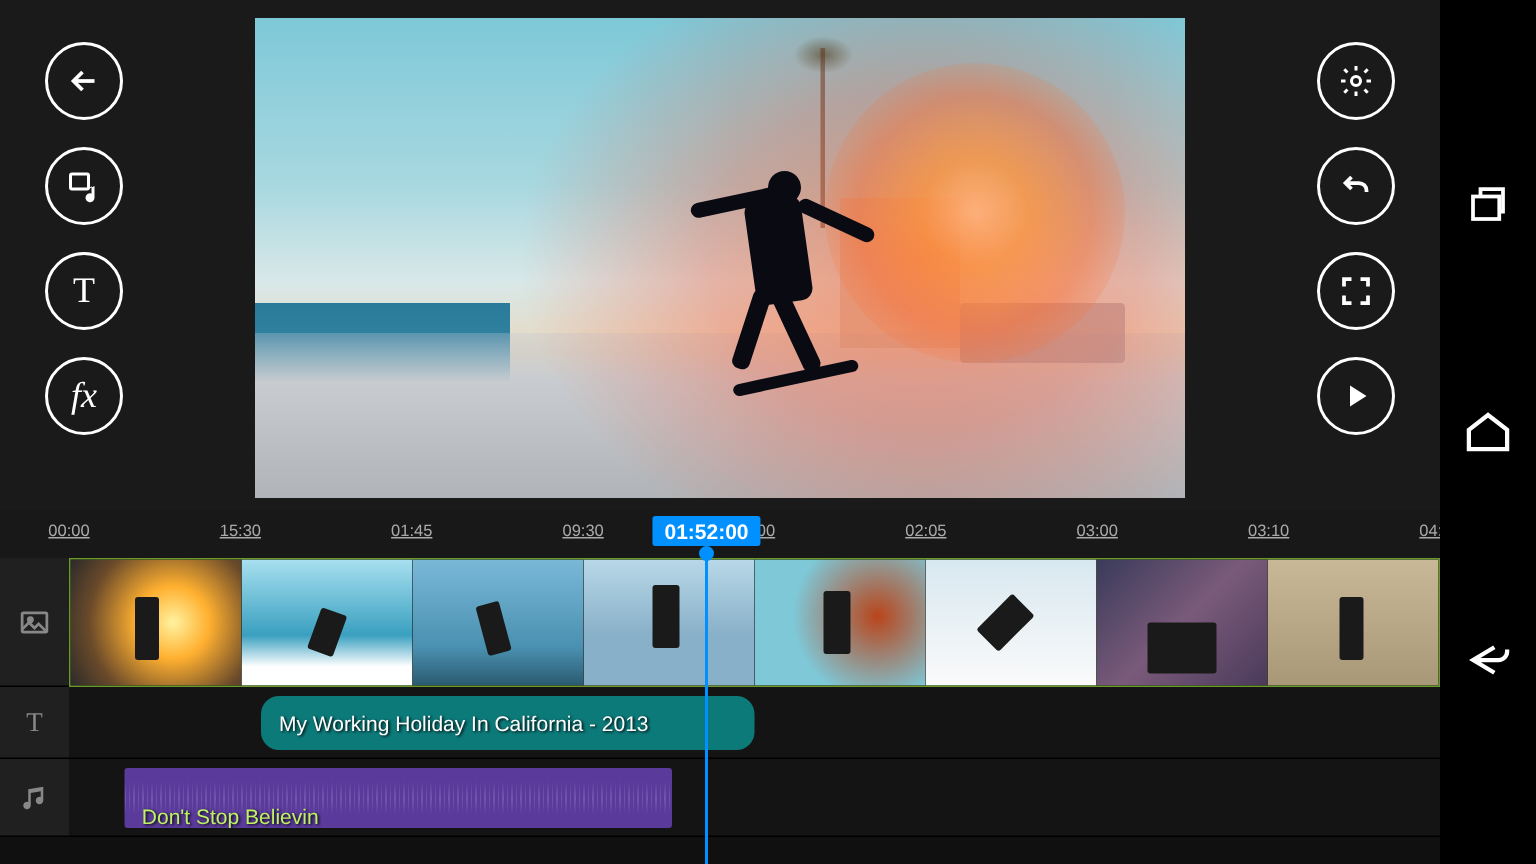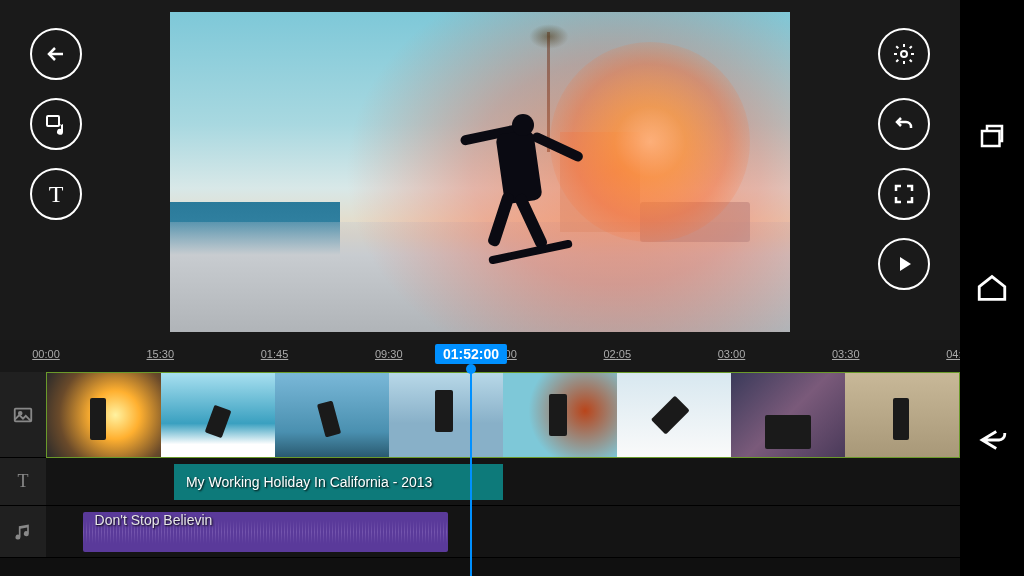--- a/index.html
+++ b/index.html
@@ -57,24 +57,24 @@
   .t1 { background: linear-gradient(180deg, #a8e0f0 0%, #3aa0c0 60%, #fff 85%); }
   .t2 { background: linear-gradient(180deg, #7ab8d8 0%, #4a90b0 70%, #2a5a70 100%); }
   .t3 { background: linear-gradient(180deg, #b8d8e8 0%, #88b0c8 60%); }
   .t4 { background: radial-gradient(circle at 72% 45%, rgba(255,90,30,0.7), #7ec8d8 60%); }
   .t5 { background: linear-gradient(180deg, #d8e8f0 0%, #fafafa 100%); }
   .t6 { background: linear-gradient(135deg, #3a3a5a 0%, #7a5a7a 50%, #4a3a5a 100%); }
   .t7 { background: linear-gradient(180deg, #c8b898 0%, #a89878 100%); }
   .fig { position: absolute; background: #1a1a1a; border-radius: 2px; }
 
   .text-track { height: 48px; }
-  .title-clip { position: absolute; top: 6px; height: 36px; background: #0d7a7a; color: #fff; font-size: 14px; display: flex; align-items: center; padding: 0 12px; border-radius: 0; text-shadow: 1px 1px 2px #000; }
+  .title-clip { position: absolute; top: 6px; height: 36px; background: #0d7a7a; color: #fff; font-size: 14px; display: flex; align-items: center; padding: 0 12px; border-radius: 12px; text-shadow: 1px 1px 2px #000; }
 
   .audio-track { height: 52px; }
-  .audio-clip { position: absolute; top: 6px; height: 40px; background: #5a3a9a; color: #e5e5e5; font-size: 14px; display: flex; align-items: flex-start; padding: 0 12px; border-radius: 2px; text-shadow: 1px 1px 2px #000; overflow: hidden; }
+  .audio-clip { position: absolute; top: 6px; height: 40px; background: #5a3a9a; color: #bef264; font-size: 14px; display: flex; align-items: flex-end; padding: 0 12px; border-radius: 2px; text-shadow: 1px 1px 2px #000; overflow: hidden; }
   .wave { position: absolute; inset: 0; opacity: 0.5; background: repeating-linear-gradient(90deg, rgba(180,150,220,0.6) 0 1px, transparent 1px 3px); mask: linear-gradient(180deg, transparent 20%, #000 50%, transparent 80%); -webkit-mask: linear-gradient(180deg, transparent 20%, #000 50%, transparent 80%); }
   .audio-clip span { position: relative; z-index: 2; }
 </style>
 </head>
 <body>
 
 <div class="app">
 
   <div class="preview-area">
     <div class="left-tools">
@@ -85,20 +85,23 @@
           </svg>
       </div>
       <div class="tool-btn">
         <svg viewBox="0 0 24 24" fill="#fff">
             <rect x="3" y="4" width="12" height="10" rx="1" fill="none" stroke="#fff" stroke-width="2"></rect>
             <path d="M15 14 l4 -2 v8 a3 3 0 1 1 -2 -3 V12"></path>
           </svg>
       </div>
       <div class="tool-btn">
         <span class="txt">T</span>
+      </div>
+      <div class="tool-btn">
+        <span class="txt" style="font-style:italic">fx</span>
       </div>
     </div>
 
     <div class="preview">
       <div class="preview-img">
         <div class="sky"></div>
         <div class="sea"></div>
         <div class="ground"></div>
         <div class="bldg"></div>
         <div class="bus"></div>
@@ -145,21 +148,21 @@
 
   <div class="timeline-area">
     <div class="ruler" id="ruler">
         <div class="tick" style="left: 46px;">00:00</div>
         <div class="tick" style="left: 160.25px;">15:30</div>
         <div class="tick" style="left: 274.5px;">01:45</div>
         <div class="tick" style="left: 388.75px;">09:30</div>
         <div class="tick" style="left: 503px;">02:00</div>
         <div class="tick" style="left: 617.25px;">02:05</div>
         <div class="tick" style="left: 731.5px;">03:00</div>
-        <div class="tick" style="left: 845.75px;">03:30</div>
+        <div class="tick" style="left: 845.75px;">03:10</div>
         <div class="tick" style="left: 960px;">04:00</div>
         <div class="playhead-label" style="left: 471.01px;">01:52:00</div>
       </div>
     <div class="playhead-line" id="ph-line" style="left: 471.01px;"></div>
     <div class="playhead-knob" id="ph-knob" style="left: 471.01px;"></div>
 
     <div class="tracks">
       <div class="track video-track">
         <div class="track-head">
           <svg width="22" height="22" viewBox="0 0 24 24" fill="none" stroke="#888" stroke-width="2">

